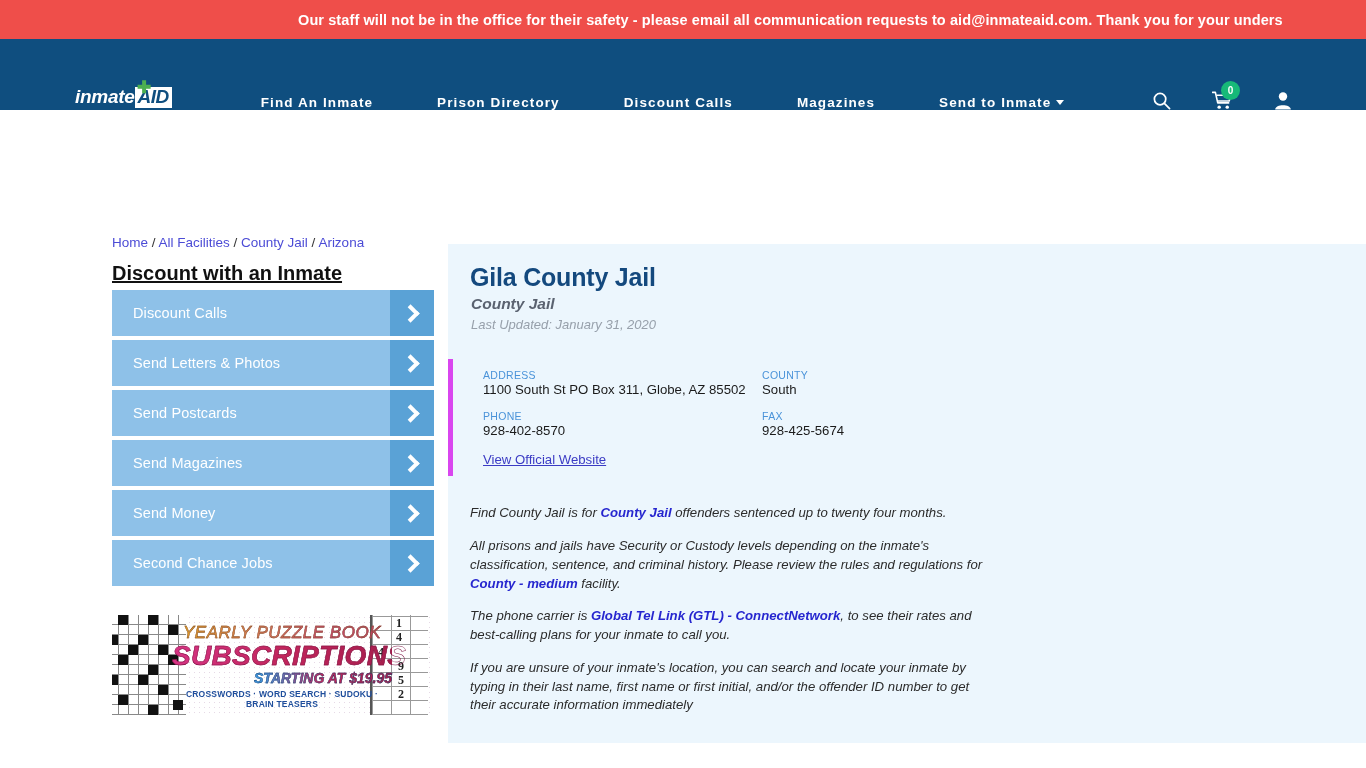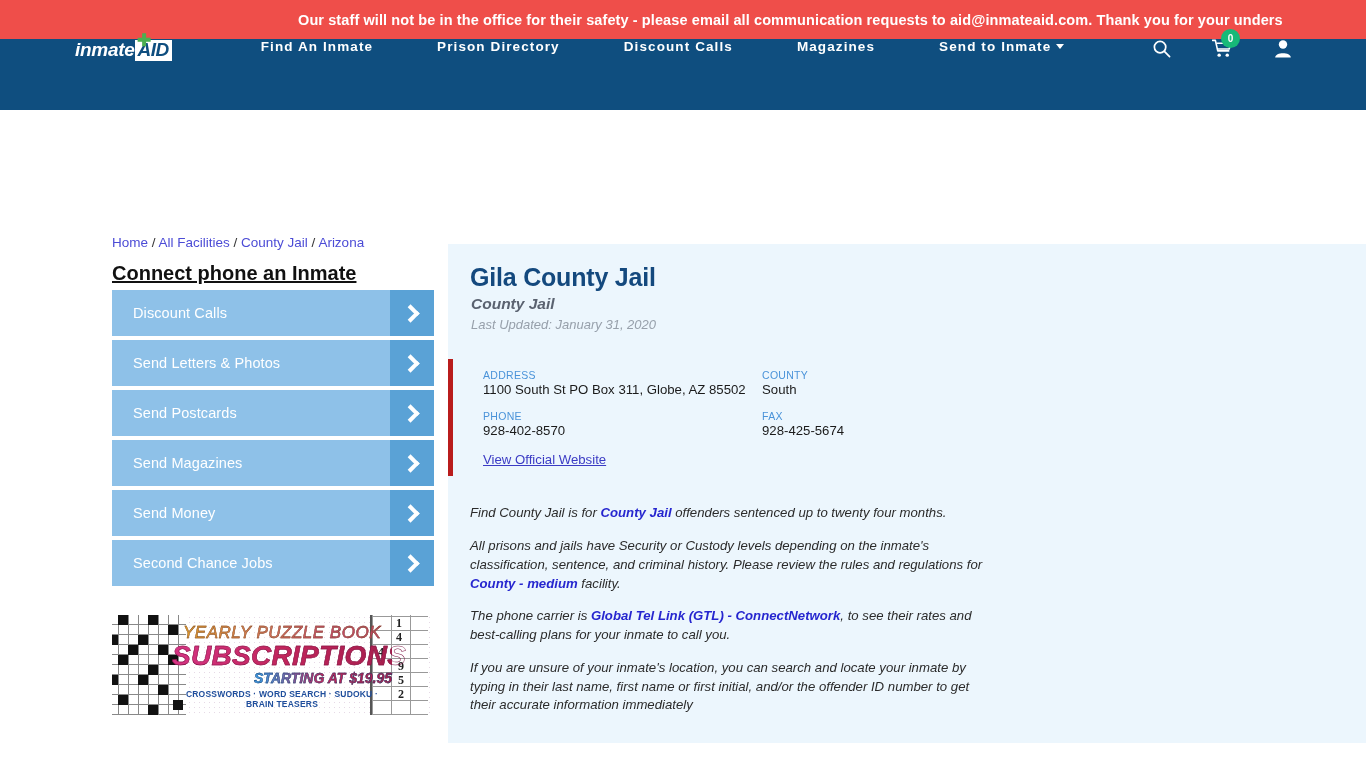--- a/index.html
+++ b/index.html
@@ -27,21 +27,21 @@
     font-weight: bold;
     padding-left: 298px;
     letter-spacing: 0.1px;
   }
 
   
   .navbar {
     height: 71px;
     background: #0f4e7f;
     display: flex;
-    align-items: flex-start;
+    align-items: flex-end;
     position: relative;
   }
   .logo {
     margin-left: 75px;
     display: flex;
     align-items: baseline;
     position: relative;
     height: 24px;
   }
   .logo-word {
@@ -283,21 +283,21 @@
     color: #97a0ab;
     font-size: 13px;
     font-style: italic;
     padding: 4px 0 0 23px;
   }
 
   .info-block {
     position: relative;
     margin: 27px 0 0 0;
     padding: 10px 0 8px 30px;
-    border-left: 5px solid #b91c1c;
+    border-left: 5px solid #d946ef;
     margin-left: 0px;
     width: 560px;
   }
   .info-grid {
     display: grid;
     grid-template-columns: 279px 1fr;
     row-gap: 14px;
   }
   .info-lbl {
     color: #4a93d9;
@@ -394,21 +394,21 @@
     </div>
   </div>
 </div>
 
 <div class="page">
 
   <div class="breadcrumb">
     <a>Home</a><span class="sep"> / </span><a>All Facilities</a><span class="sep"> / </span><a>County Jail</a><span class="sep"> / </span><a>Arizona</a>
   </div>
 
-  <div class="section-title">Connect phone an Inmate</div>
+  <div class="section-title">Discount with an Inmate</div>
 
   <div class="sidebar">
     <div class="side-item">
       <span class="side-label">Discount Calls</span>
       <span class="side-arrow">
           <i class="chev"></i>
         </span>
     </div>
     <div class="side-item">
       <span class="side-label">Send Letters &amp; Photos</span>

